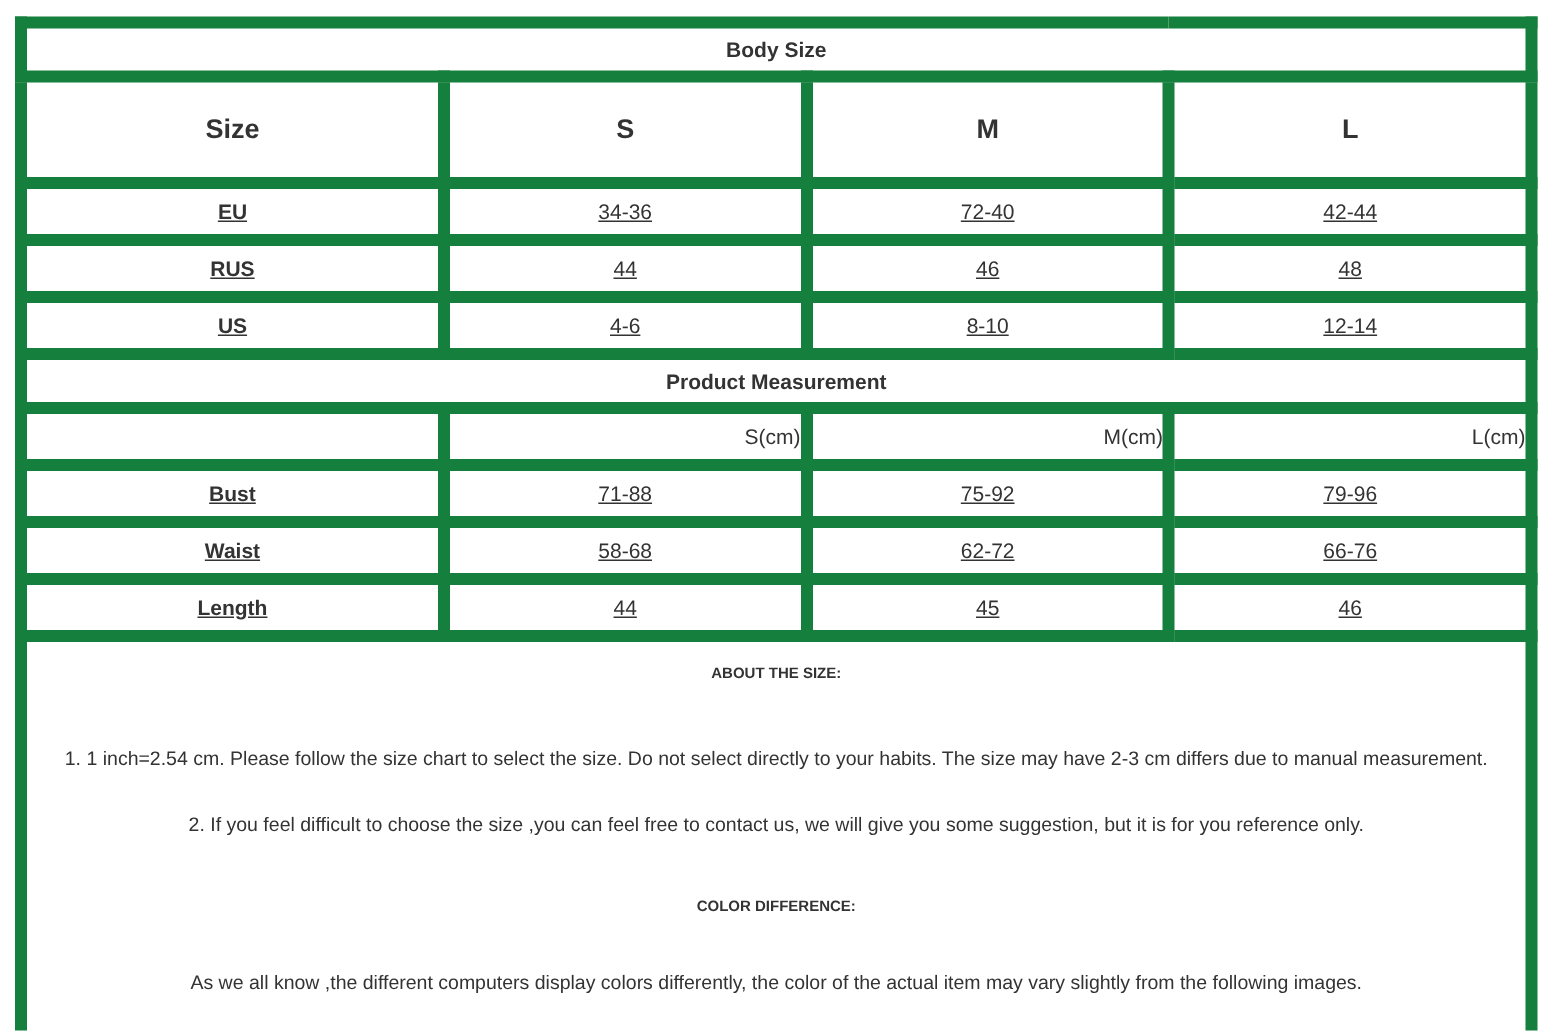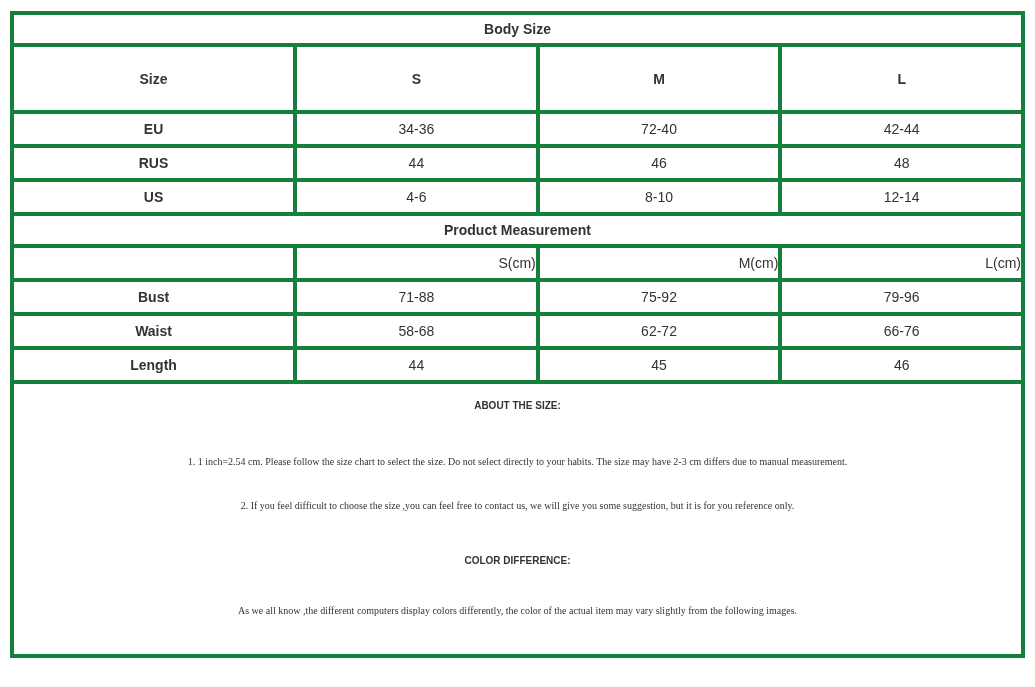--- a/index.html
+++ b/index.html
@@ -15,41 +15,41 @@
     box-sizing: border-box;
     padding: 11px 10px;
     background: #ffffff;
   }
   table.size-chart {
     width: 1015px;
     border-collapse: collapse;
     table-layout: fixed;
   }
   table.size-chart td {
-    border: 4px solid #15803d;
+    border: 8px solid #15803d;
     text-align: center;
     vertical-align: middle;
     font-size: 14px;
     padding: 0;
     overflow: hidden;
   }
   col.c-label { width: 28%; }
   col.c-val   { width: 24%; }
 
   tr.section-title-row td {
     height: 28px;
     font-weight: bold;
     font-size: 14px;
   }
   tr.size-header-row td {
     height: 63px;
     font-weight: bold;
-    font-size: 14px;
+    font-size: 18px;
   }
-  tr.data-row td { height: 30px; }
+  tr.data-row td { height: 30px; text-decoration: underline; }
   tr.data-row td.row-label { font-weight: bold; }
   tr.col-header-row td {
     height: 30px;
     font-weight: normal;
     text-align: right;
   }
 
   td.notes-cell {
     height: 270px;
     vertical-align: top;
@@ -59,24 +59,23 @@
   .notes-title {
     font-weight: bold;
     font-size: 10px;
     margin: 2px 0 36px 0;
   }
   .notes-title.color-title {
     margin: 34px 0 30px 0;
     text-align: center;
   }
   td.notes-cell p {
-    font-size: 10px;
+    font-size: 13px;
     line-height: 30px;
     margin: 0 0 14px 0;
-    font-family: Liberation Serif, serif;
   }
 </style>
 </head>
 <body>
 
 <div class="page">
   <table class="size-chart">
     <colgroup>
       <col class="c-label">
       <col class="c-val">

